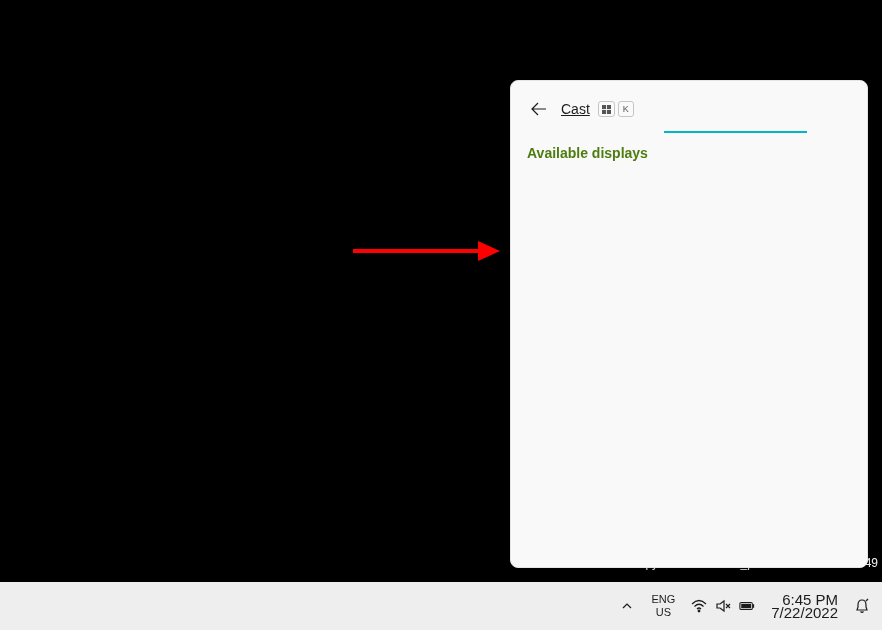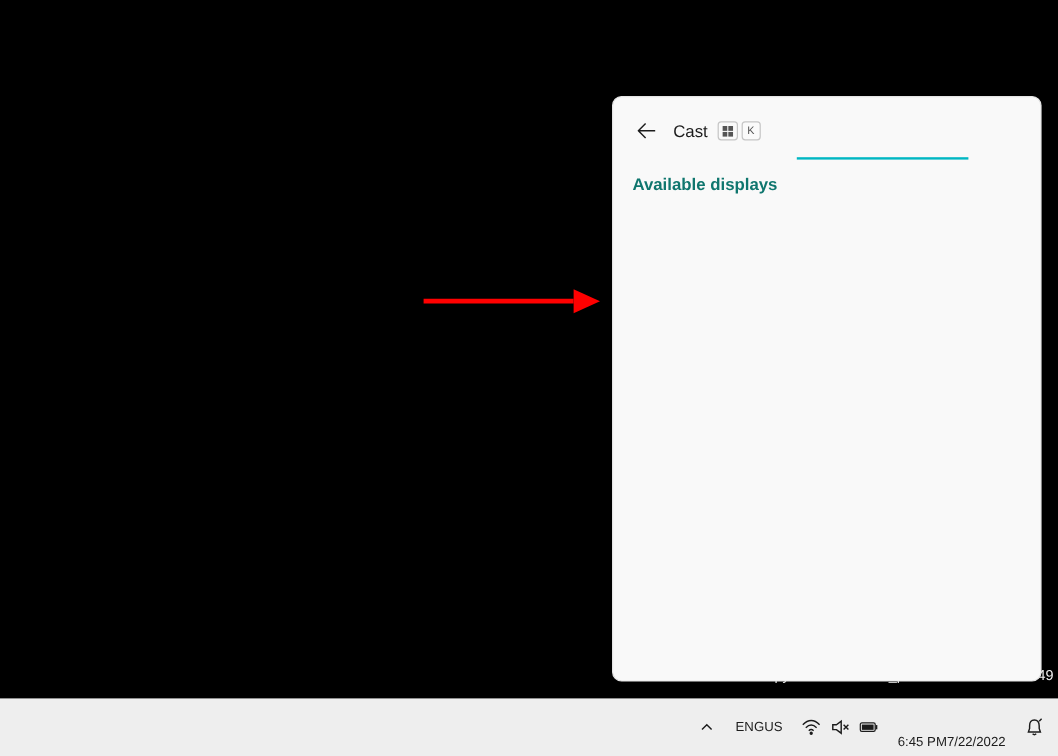--- a/index.html
+++ b/index.html
@@ -53,20 +53,21 @@
       align-items: center;
       justify-content: center;
       cursor: pointer;
       border-radius: 4px;
     }
     .back-arrow svg { width: 16px; height: 16px; }
     .cast-title {
       margin-left: 10px;
       font-size: 14px;
       color: #1c1c1c;
+      text-decoration: underline;
     }
     .shortcut-keys {
       margin-left: 8px;
       display: flex;
       gap: 3px;
     }
     .kbd {
       display: inline-flex;
       align-items: center;
       justify-content: center;
@@ -87,21 +88,21 @@
       right: 60px;
       width: 143px;
       height: 2px;
       background: #00B7C3;
     }
     
     .section-heading {
       margin-top: 20px;
       font-size: 14px;
       font-weight: 600;
-      color: #0f766e;
+      color: #4d7c0f;
     }
     
     
     .arrow-annotation {
       position: absolute;
       top: 238px;
       left: 350px;
       pointer-events: none;
     }
     
@@ -123,21 +124,21 @@
       height: 40px;
       display: flex;
       align-items: center;
       justify-content: center;
       cursor: pointer;
       border-radius: 4px;
     }
     .tray-chevron svg { width: 12px; height: 12px; }
     .lang-indicator {
       display: flex;
-      flex-direction: row;
+      flex-direction: column;
       align-items: center;
       justify-content: center;
       font-size: 11px;
       line-height: 13px;
       height: 40px;
       padding: 0 8px;
       cursor: pointer;
       border-radius: 4px;
       color: #1c1c1c;
     }
@@ -146,24 +147,24 @@
       align-items: center;
       gap: 8px;
       padding: 0 8px;
       height: 40px;
       cursor: pointer;
       border-radius: 4px;
     }
     .sys-icons svg { width: 16px; height: 16px; }
     .clock {
       display: flex;
-      flex-direction: row;
+      flex-direction: column;
       align-items: flex-end;
       justify-content: center;
-      font-size: 11px;
+      font-size: 15px;
       line-height: 13px;
       height: 40px;
       padding: 0 8px;
       cursor: pointer;
       border-radius: 4px;
       color: #1c1c1c;
     }
     .notif {
       width: 32px;
       height: 40px;

